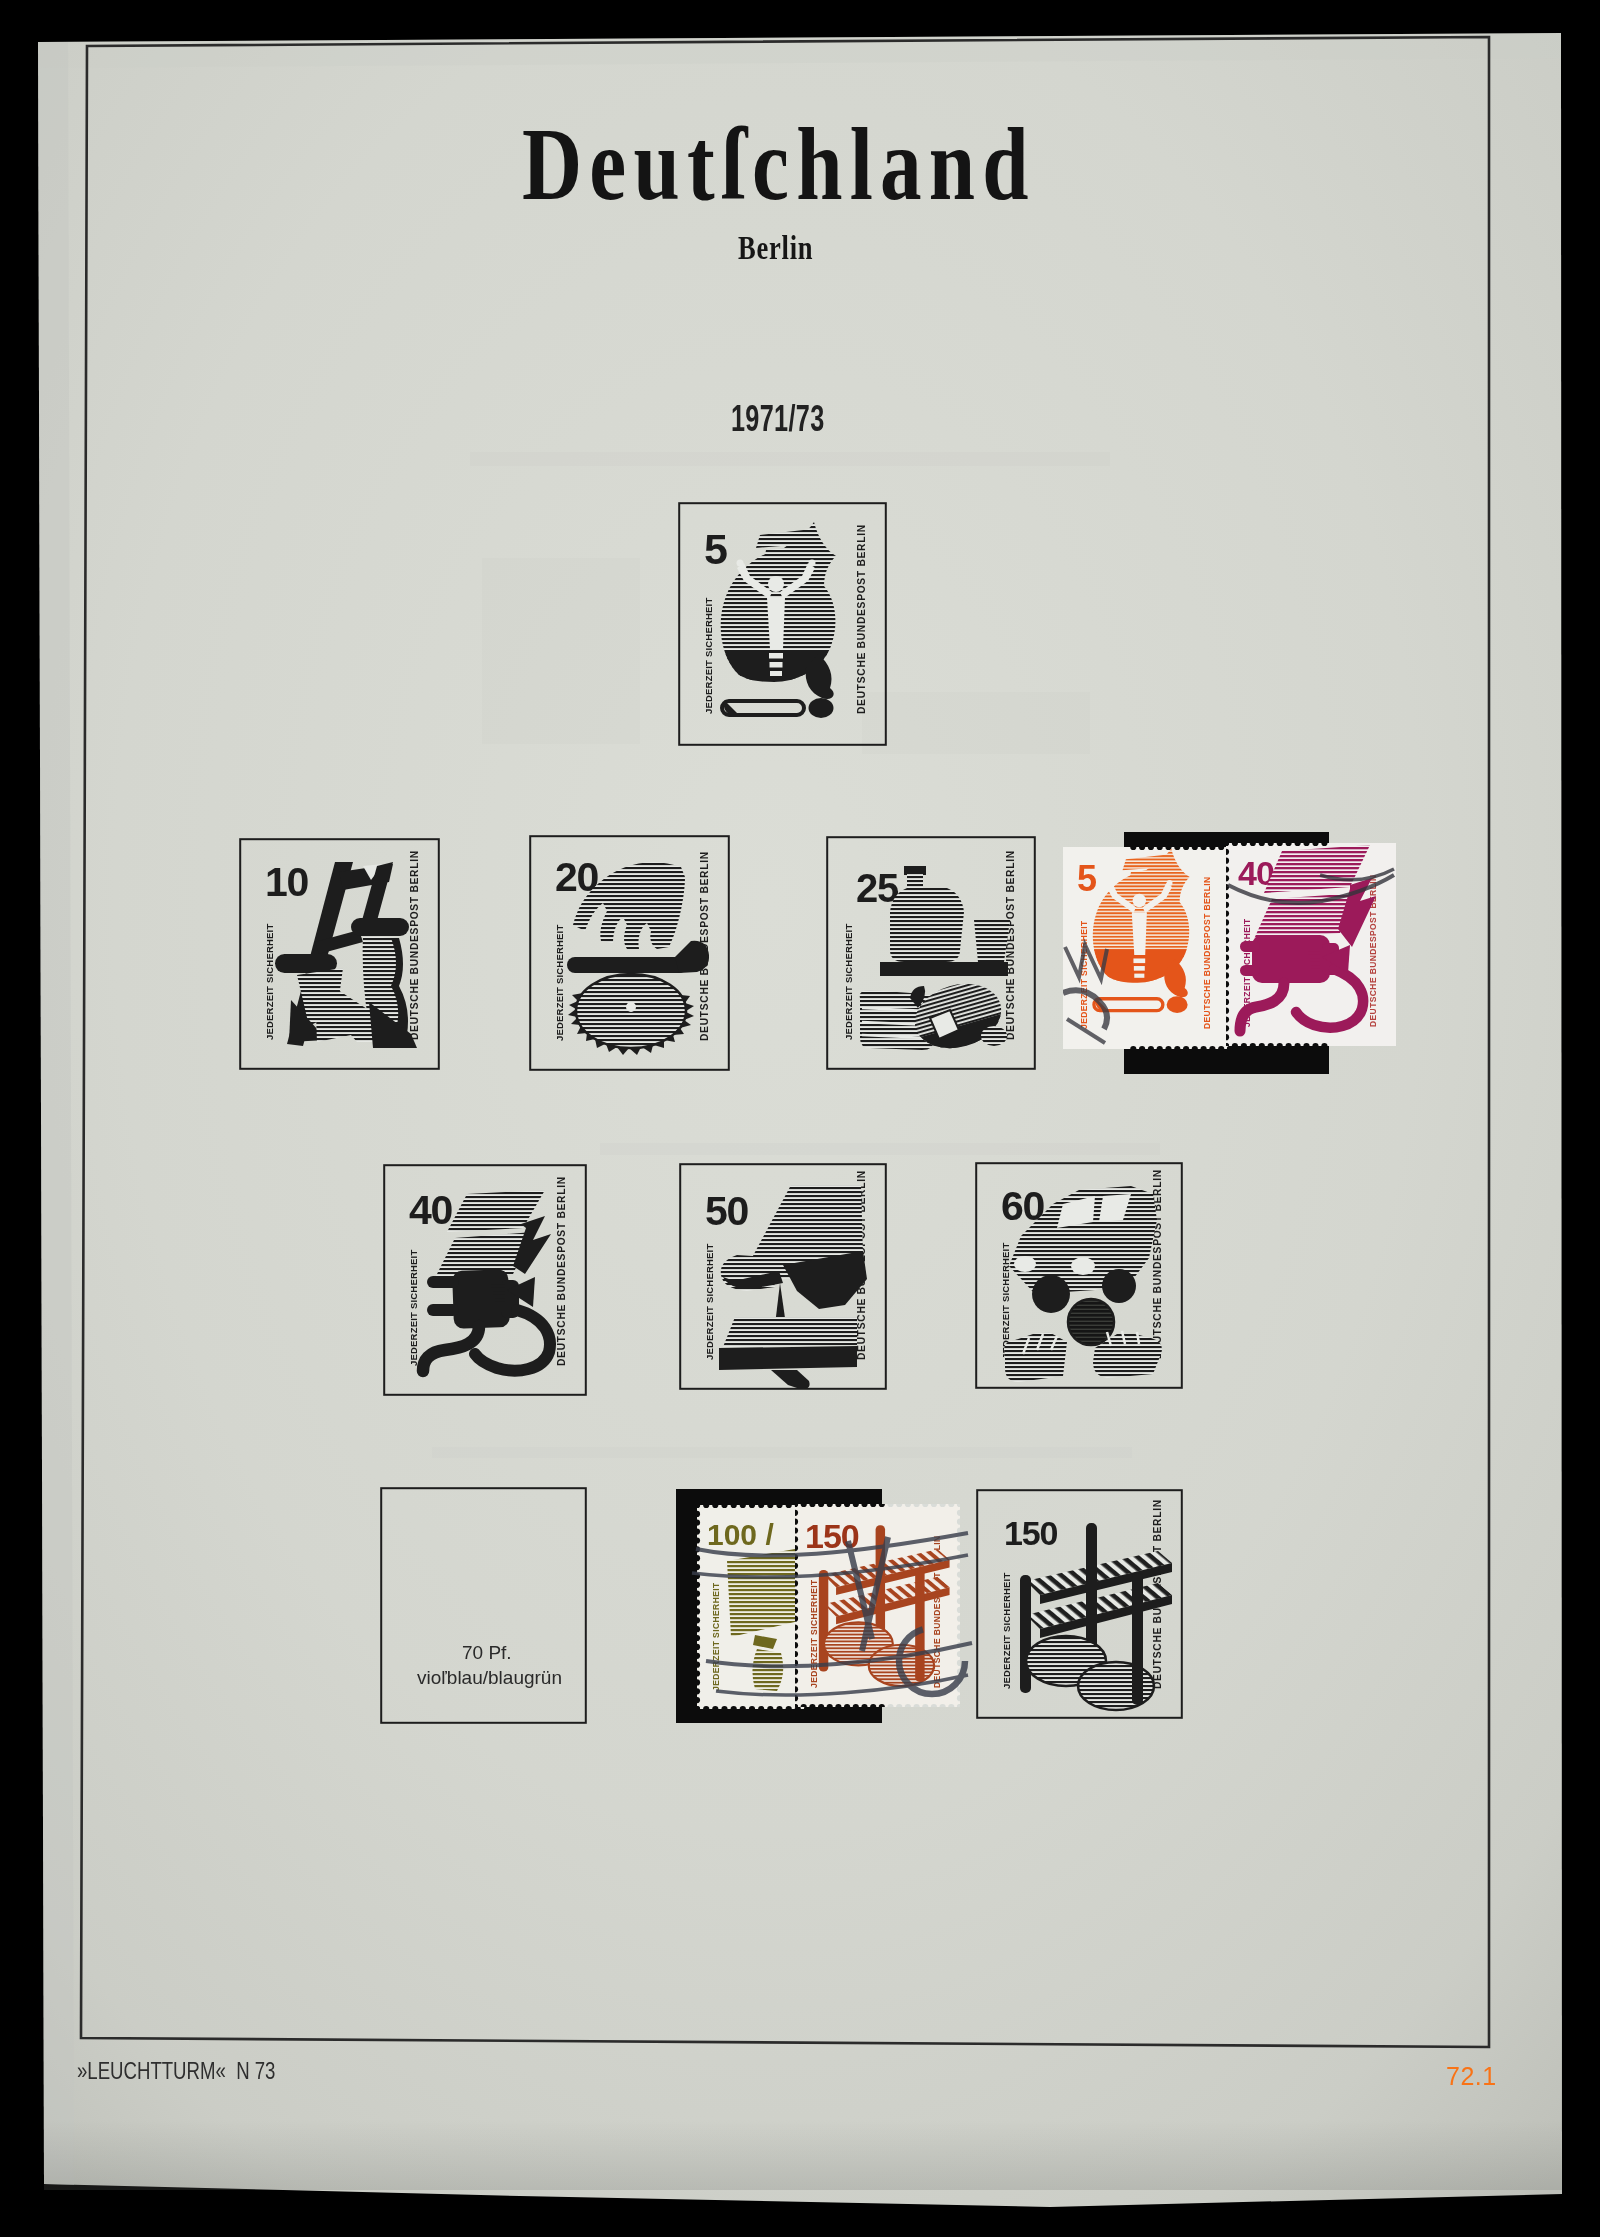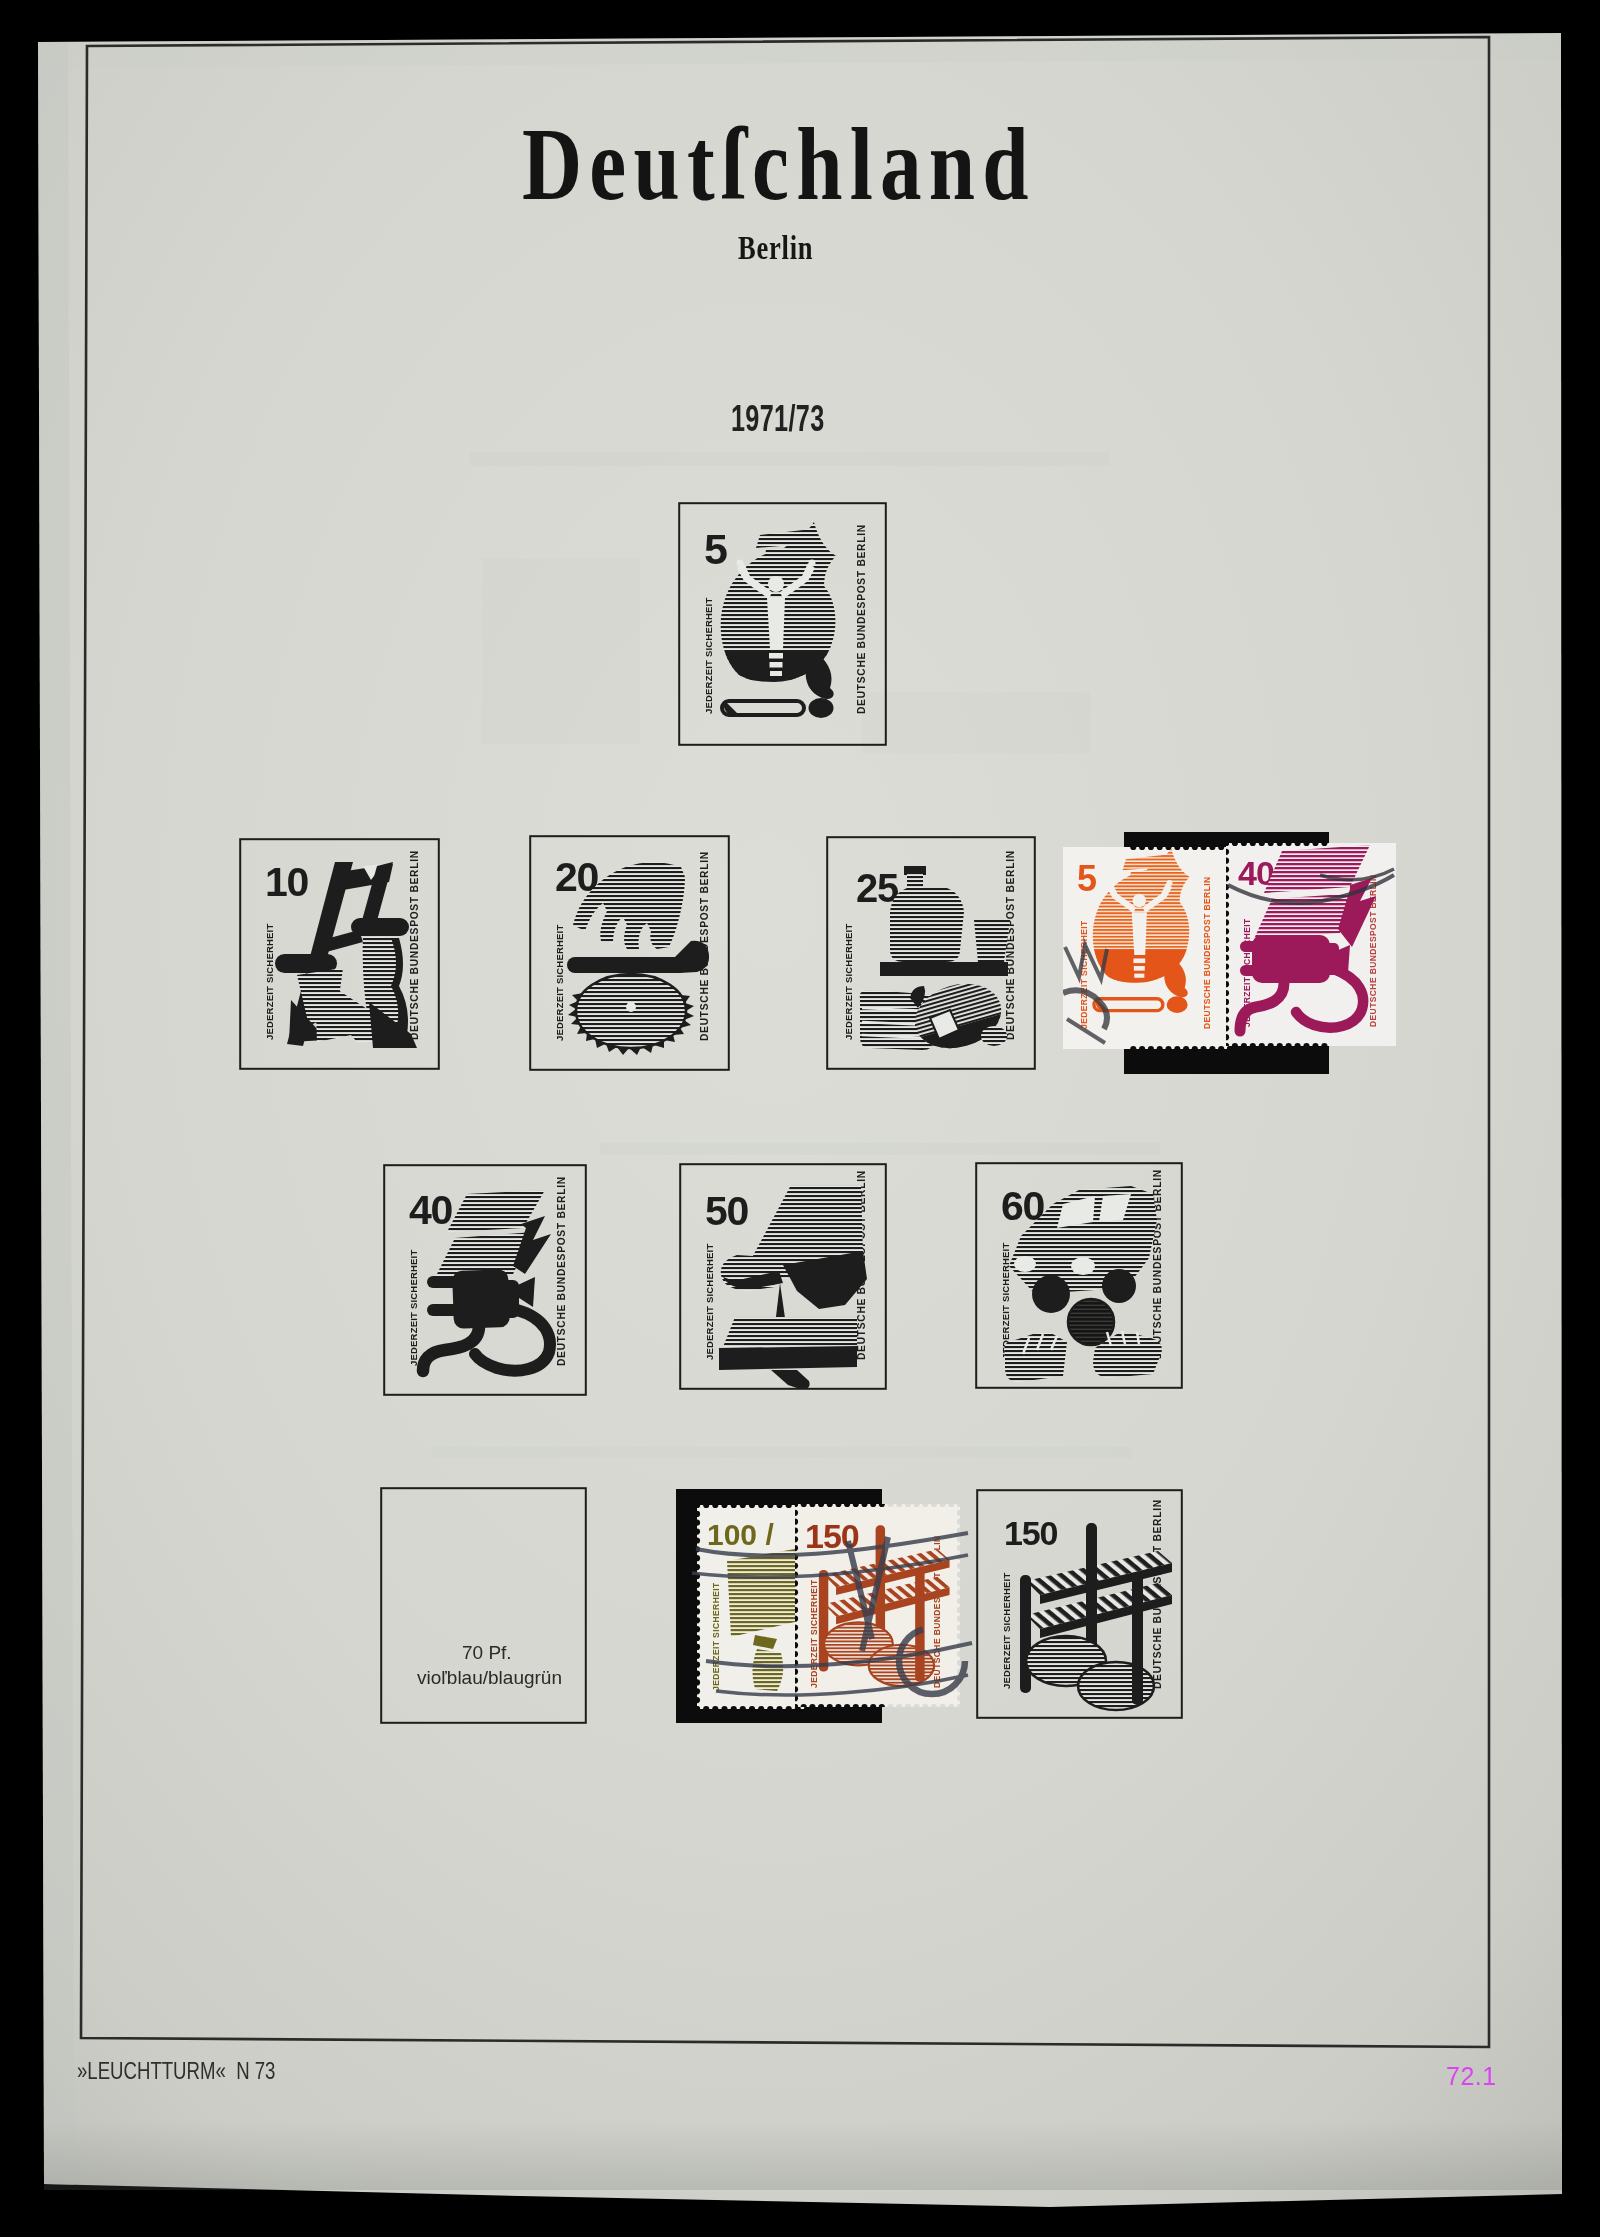--- a/index.html
+++ b/index.html
@@ -609,13 +609,13 @@
       <ellipse cx="90" cy="172" rx="40" ry="25" fill="url(#hb)"></ellipse>
       <ellipse cx="90" cy="172" rx="40" ry="25" fill="none" stroke="#1d1d1d" stroke-width="2.5"></ellipse>
       <ellipse cx="140" cy="197" rx="38" ry="24" fill="url(#hb)"></ellipse>
       <ellipse cx="140" cy="197" rx="38" ry="24" fill="none" stroke="#1d1d1d" stroke-width="2.5"></ellipse>
       <rect x="156" y="84" width="11" height="132" rx="5" fill="#1d1d1d"></rect>
     </g>
 </svg>
 
 <div class="abs" style="left:77px;top:2057px;font-size:24px;color:#2e2e2e;letter-spacing:0px;transform:scaleX(0.775);transform-origin:0 0;white-space:nowrap;">»LEUCHTTURM«&nbsp; N 73</div>
 
-<div class="abs" style="left:1446px;top:2062px;font-size:25px;color:#d946ef;letter-spacing:0.5px;text-align:right;">72.1</div>
+<div class="abs" style="left:1446px;top:2062px;font-size:25px;color:#f97316;letter-spacing:0.5px;text-align:right;">72.1</div>
 
 </body></html>

